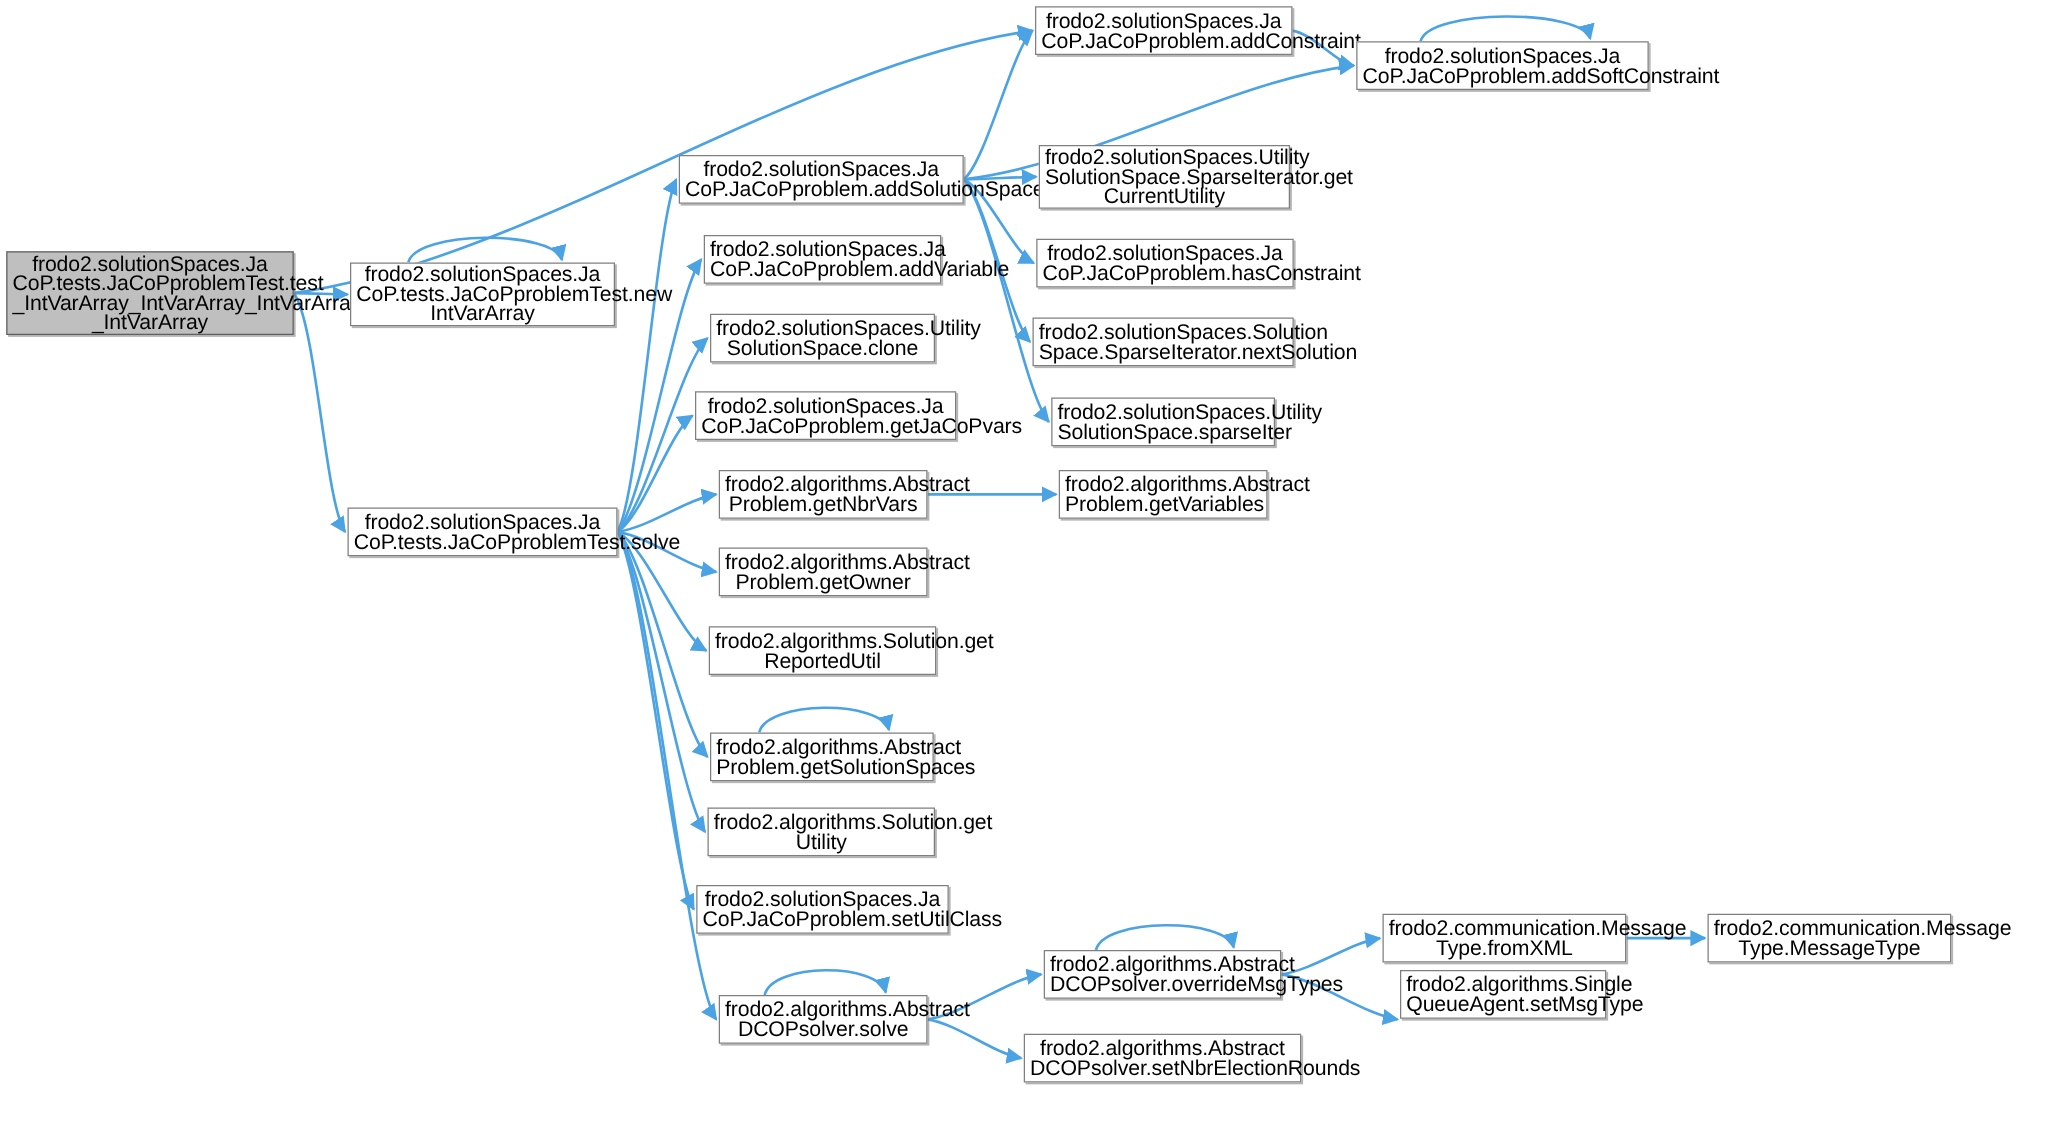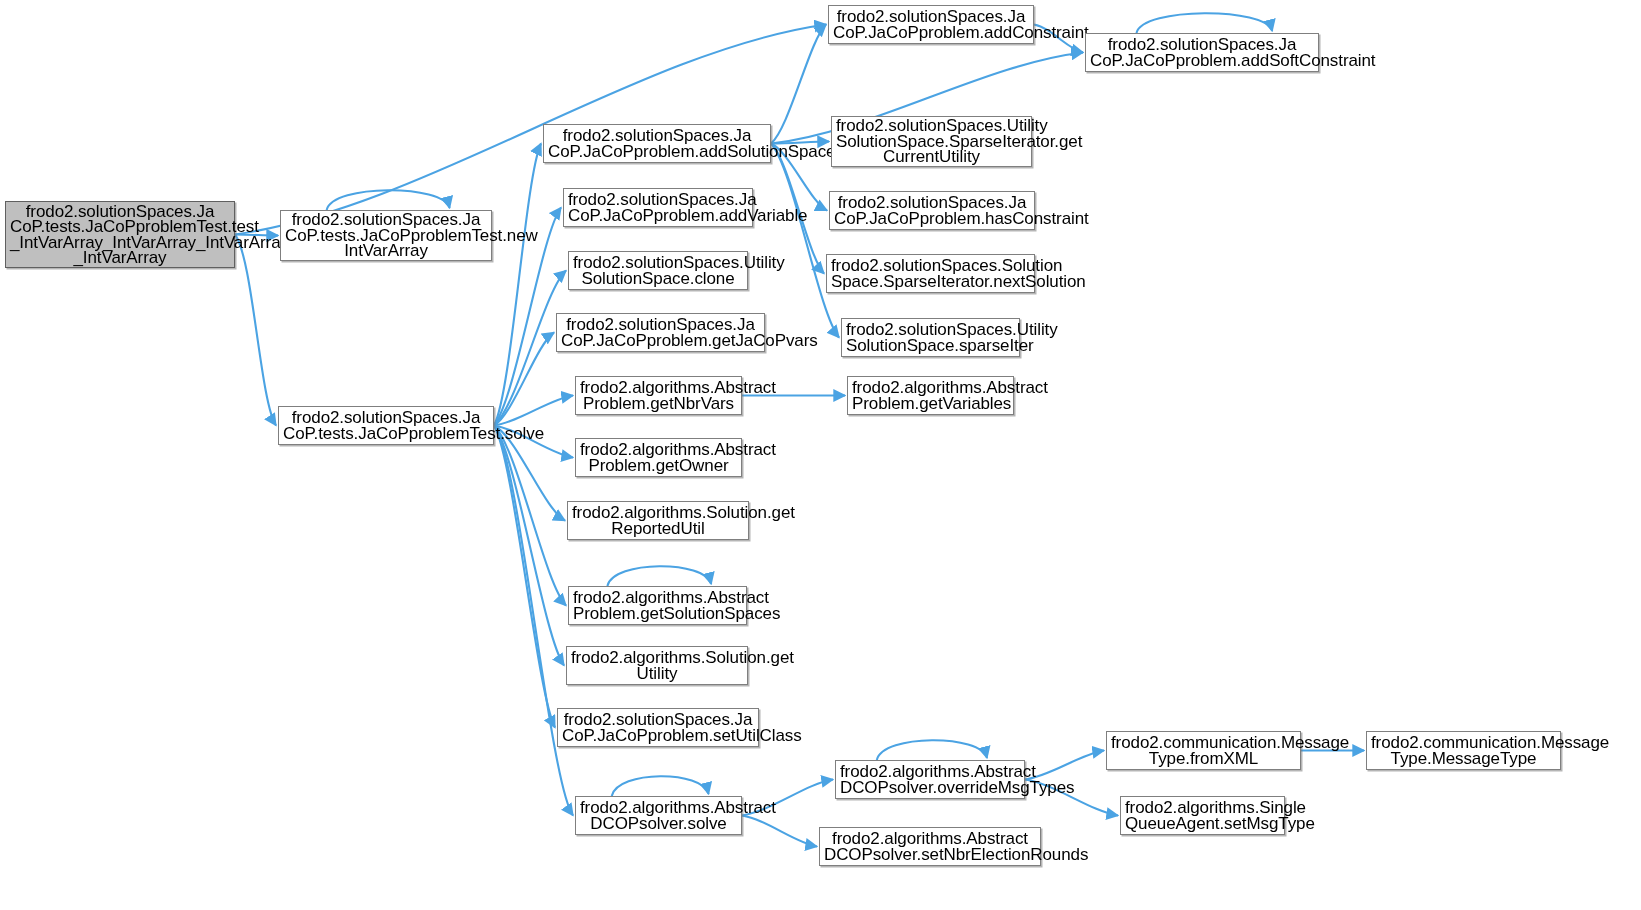--- a/index.html
+++ b/index.html
@@ -143,18 +143,18 @@
       <div class="node" style="left: 841px; top: 318px; width: 179px; height: 39px;"><span class="node-text">frodo2.solutionSpaces.Utility
 SolutionSpace.sparseIter</span></div>
       <div class="node" style="left: 847px; top: 376px; width: 167px; height: 39px;"><span class="node-text">frodo2.algorithms.Abstract
 Problem.getVariables</span></div>
       <div class="node" style="left: 835px; top: 760px; width: 190px; height: 39px;"><span class="node-text">frodo2.algorithms.Abstract
 DCOPsolver.overrideMsgTypes</span></div>
       <div class="node" style="left: 819px; top: 827px; width: 222px; height: 39px;"><span class="node-text">frodo2.algorithms.Abstract
 DCOPsolver.setNbrElectionRounds</span></div>
       <div class="node" style="left: 1106px; top: 731px; width: 195px; height: 39px;"><span class="node-text">frodo2.communication.Message
 Type.fromXML</span></div>
-      <div class="node" style="left: 1120px; top: 796px; width: 165px; height: 39px;"><span class="node-text">frodo2.algorithms.Single
+      <div class="node" style="left: 1120px; top: 776px; width: 165px; height: 39px;"><span class="node-text">frodo2.algorithms.Single
 QueueAgent.setMsgType</span></div>
       <div class="node" style="left: 1366px; top: 731px; width: 195px; height: 39px;"><span class="node-text">frodo2.communication.Message
 Type.MessageType</span></div>
     </div>
 </div>
 
 </body></html>

